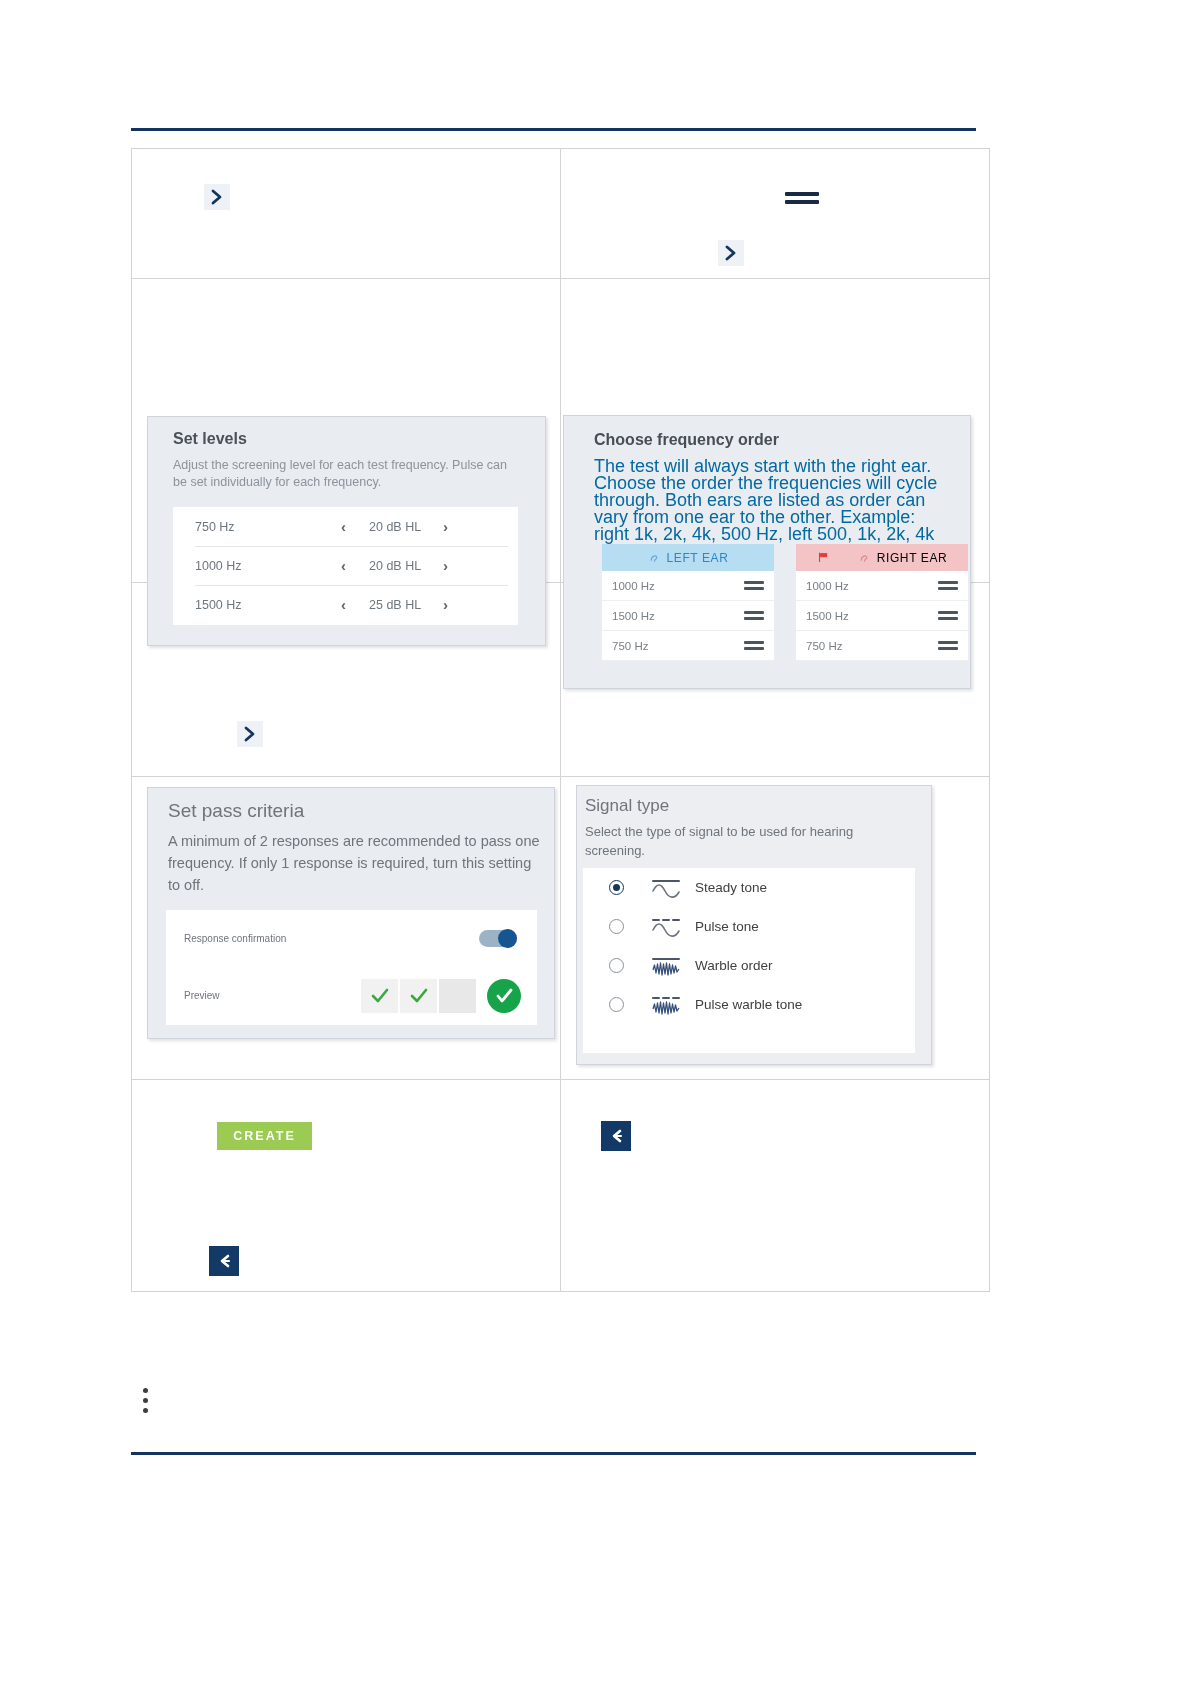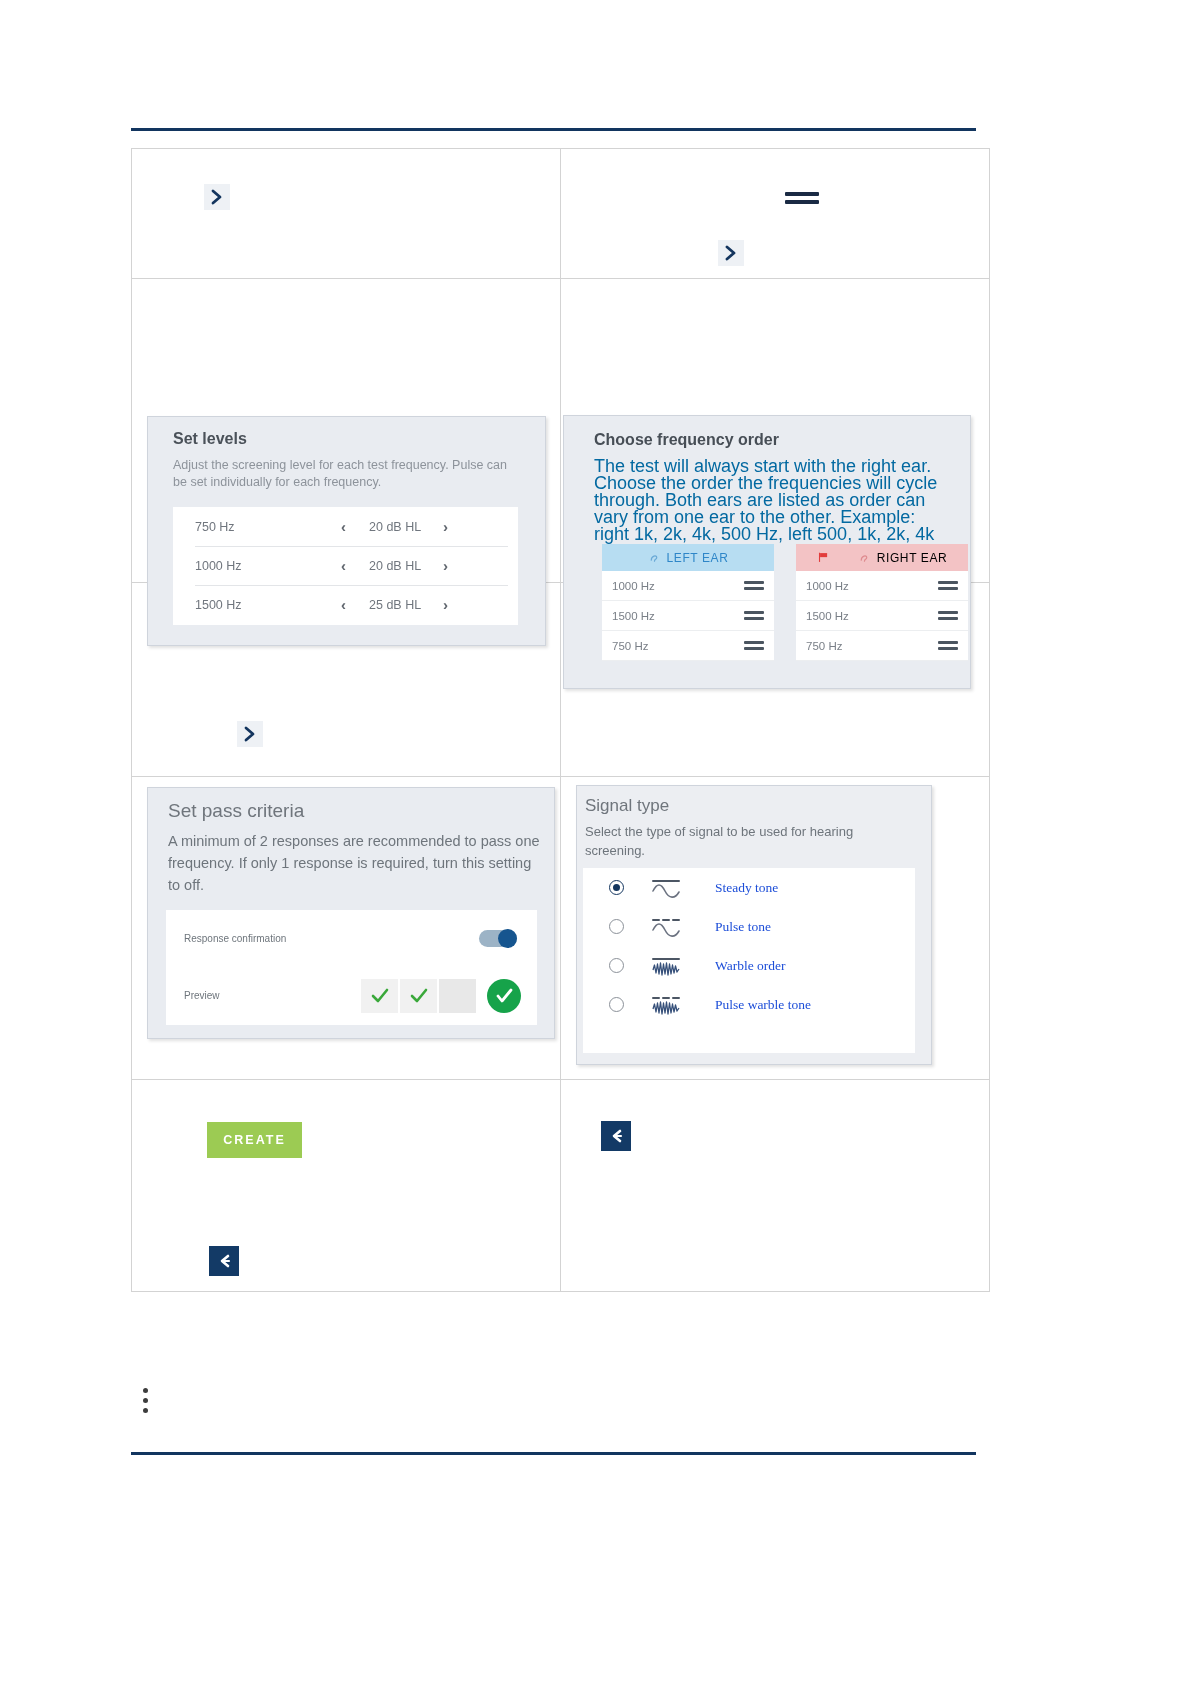--- a/index.html
+++ b/index.html
@@ -96,21 +96,21 @@
   
   #card-signal{left:15px;top:8px;width:354px;height:278px;background:#eceef2;}
   #card-signal .card-title{position:absolute;left:8px;top:10px;font-size:17px;color:#6f757c;font-weight:normal;}
   #card-signal .card-desc{position:absolute;left:8px;top:36px;width:315px;font-size:13px;line-height:19px;color:#6e757c;}
   #card-signal .card-body{position:absolute;left:6px;top:82px;width:332px;height:185px;}
   .sig-row{position:relative;height:39px;display:flex;align-items:center;}
   .radio{position:absolute;left:26px;width:13px;height:13px;border-radius:50%;border:1.6px solid #8b9199;background:#fff;}
   .radio.on{border-color:#14365f;}
   .radio.on:after{content:"";position:absolute;left:2.6px;top:2.6px;width:7px;height:7px;border-radius:50%;background:#14365f;}
   .wave{position:absolute;left:66px;width:36px;height:26px;}
-  .sig-label{position:absolute;left:132px;font-size:13.5px;color:#1d4ed8;font-family:Liberation Serif, serif;}
+  .sig-label{position:absolute;left:112px;font-size:13.5px;color:#404040;}
 
   
   .create-btn{
     position:absolute;background:#9ccb53;color:#ffffff;
     font-size:12.5px;letter-spacing:2px;font-weight:bold;
     display:flex;align-items:center;justify-content:center;
   }
 
   
   .kebab{position:absolute;width:6px;display:flex;flex-direction:column;gap:5px;}
@@ -361,21 +361,21 @@
 
             </div>
           </div>
         </div>
       </td>
     </tr>
 
     <tr>
       <td class="col-l">
         <div class="cell h-r5">
-          <div class="create-btn" style="left:75px;top:42px;width:95px;height:36px;">CREATE</div>
+          <div class="create-btn" style="left:85px;top:42px;width:95px;height:28px;">CREATE</div>
           <div class="back-btn" style="left:77px;top:166px;">
             <svg width="17" height="16" viewBox="0 0 17 16">
                   <path d="M12 3 L6 8 L12 13" fill="none" stroke="#ffffff" stroke-width="2.6" stroke-linecap="round" stroke-linejoin="round"></path>
                   <path d="M6.5 8 L13 8" stroke="#ffffff" stroke-width="2.2" stroke-linecap="round"></path>
                 </svg>
           </div>
         </div>
       </td>
       <td class="col-r">
         <div class="cell h-r5">

